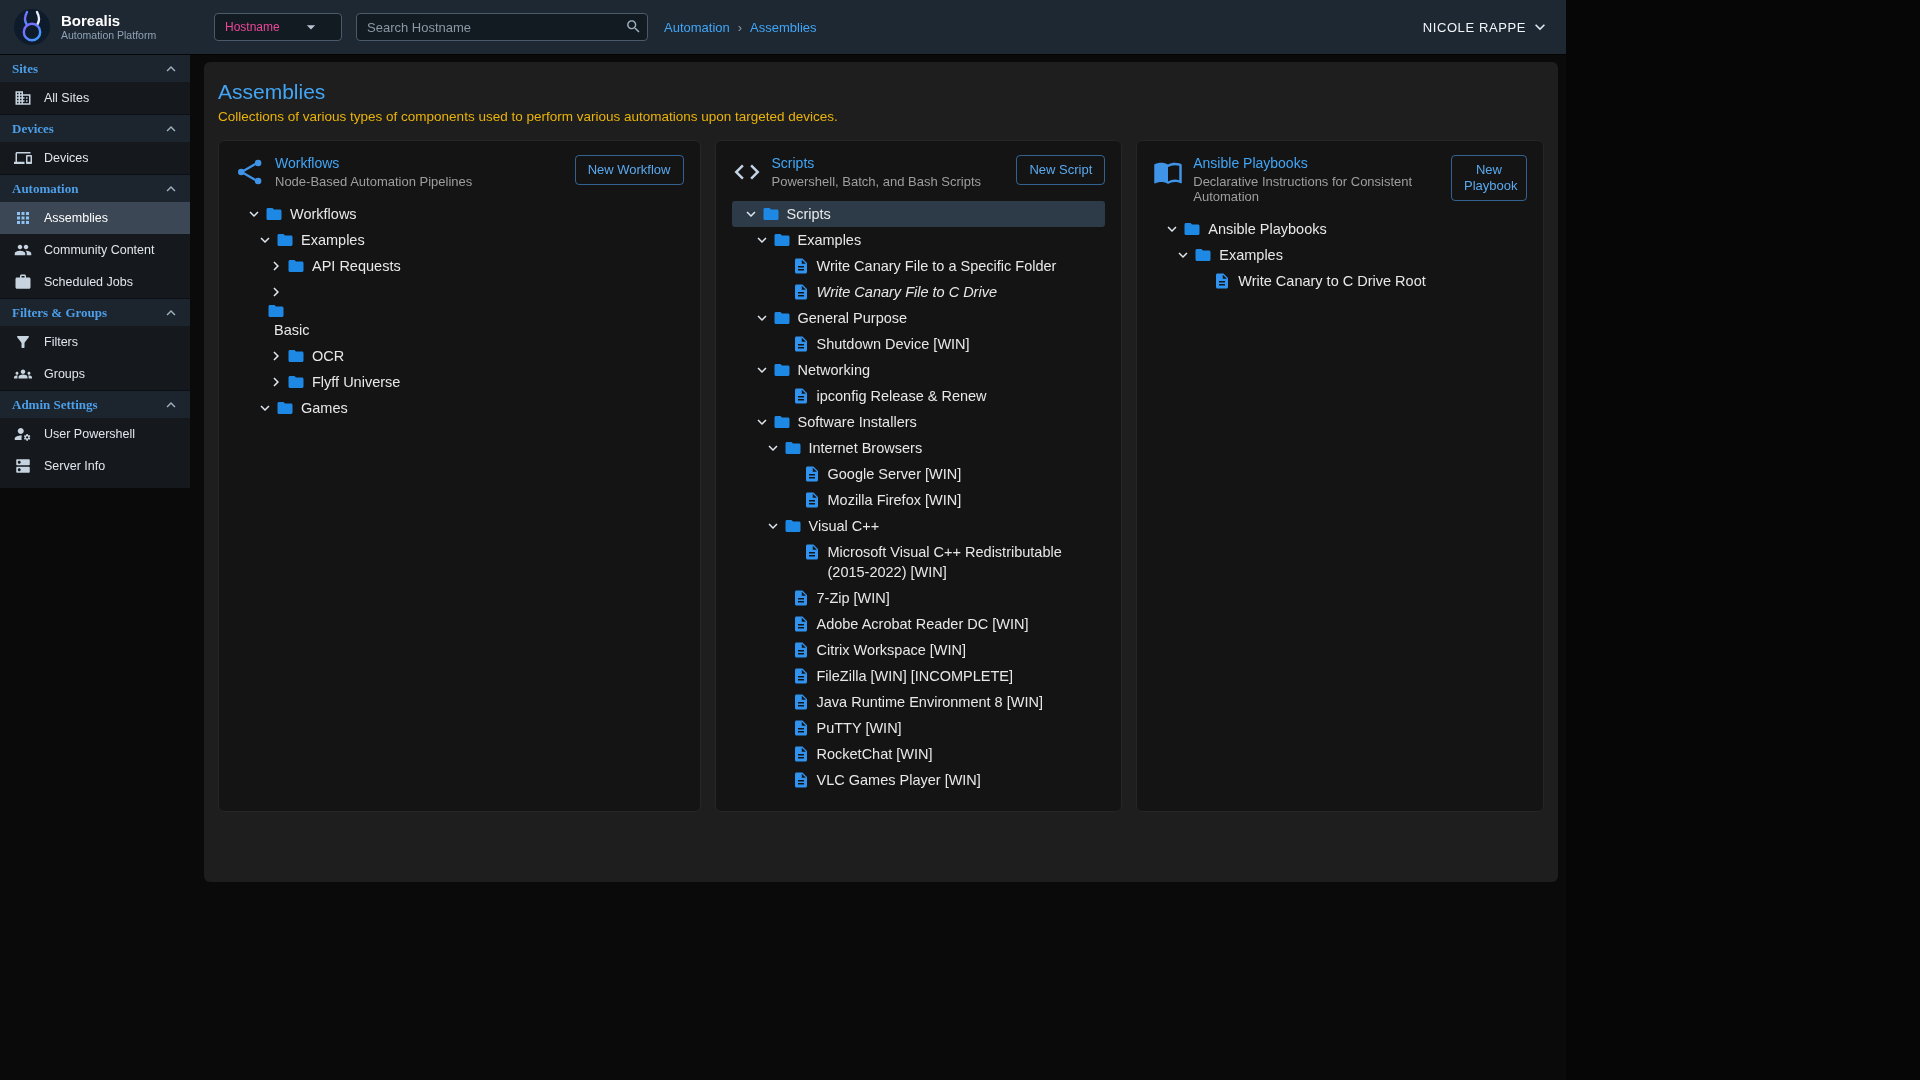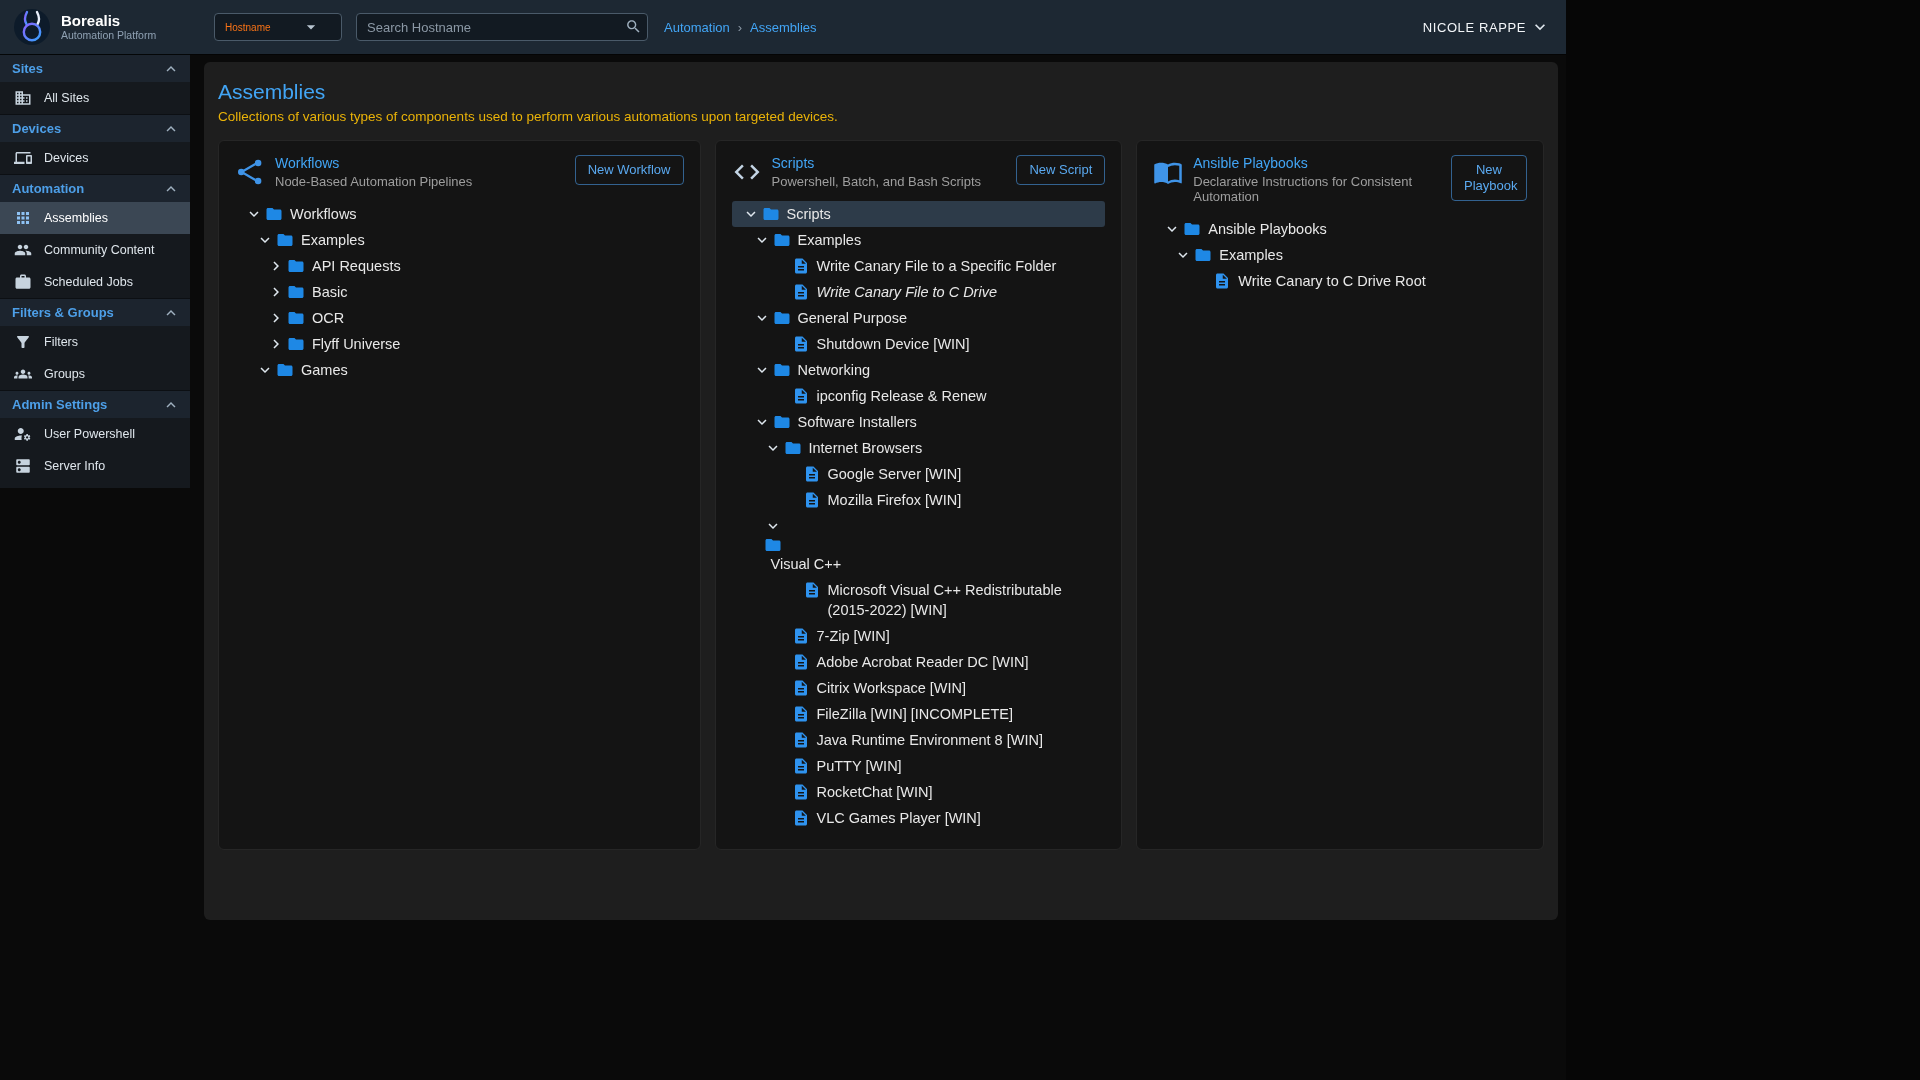--- a/index.html
+++ b/index.html
@@ -14,22 +14,22 @@
 
   
   .topbar { height:54px; background:var(--header-bg); display:flex; align-items:center;
     box-shadow:0 1px 0 rgba(0,0,0,.6); position:relative; z-index:2; }
   .brand { width:190px; display:flex; align-items:center; gap:9px; padding-left:12px; flex:0 0 auto; cursor:pointer; }
   .logo { width:40px; height:40px; flex:0 0 auto; }
   .brand-name { font-size:15px; font-weight:bold; color:#ffffff; line-height:17px; }
   .brand-tagline { font-size:10.5px; color:#8fa1b3; line-height:13px; }
   .topbar-main { flex:1; display:flex; align-items:center; padding:0 16px 0 24px; }
   .hostname-select { width:128px; height:28px; border:1px solid #4a5a69; border-radius:4px;
-    background:#121a22; display:flex; align-items:center; padding:0 20px 0 10px; font-size:10px;
-    color:#f97316; cursor:pointer; justify-content:space-between; }
+    background:#121a22; display:flex; align-items:center; padding:0 20px 0 10px; font-size:12px;
+    color:#ec4899; cursor:pointer; justify-content:space-between; }
   .sel-arrow svg { width:20px; height:20px; color:#b9c6d2; display:block; }
   .searchbox { position:relative; margin-left:14px; }
   .searchbox input { width:292px; height:28px; background:#121a22; border:1px solid #4a5a69;
     border-radius:4px; color:#dfe7ee; font-size:13px; padding:0 30px 0 10px;
     font-family:"Liberation Sans", sans-serif; }
   .searchbox input::placeholder { color:#8b98a5; }
   .search-ic { position:absolute; right:6px; top:5px; }
   .search-ic svg { width:17px; height:17px; color:#9fb0bf; display:block; }
   .breadcrumb { margin-left:16px; display:flex; align-items:center; gap:8px; font-size:13px; }
   .breadcrumb a { color:var(--accent); text-decoration:none; cursor:pointer; }
@@ -38,21 +38,21 @@
   .user-menu { display:flex; align-items:center; gap:4px; cursor:pointer; }
   .user-menu span[data-name="user-name"] { font-size:13px; letter-spacing:.6px; color:#f2f5f8; }
   .user-caret svg { width:20px; height:20px; color:#dfe7ee; display:block; }
 
   
   .app-body { display:flex; align-items:flex-start; }
   .sidebar { width:190px; flex:0 0 auto; background:var(--sidebar-bg); padding-bottom:6px; }
   .sidebar-section-header { height:28px; background:var(--sidebar-head-bg); display:flex;
     align-items:center; justify-content:space-between; padding:0 10px 0 12px; cursor:pointer;
     border-top:1px solid #0c0f13; }
-  .sidebar-section-header .sec-label { color:#4d9fe8; font-size:13px; font-weight:bold; }
+  .sidebar-section-header .sec-label { color:#4d9fe8; font-size:13px; font-weight:bold;font-family:Liberation Serif, serif; }
   .sidebar-section-header svg { width:18px; height:18px; color:#9fb0bf; }
   .sidebar-item { height:32px; display:flex; align-items:center; gap:12px; padding-left:14px;
     cursor:pointer; }
   .sidebar-item svg { width:18px; height:18px; color:#c7d3de; flex:0 0 auto; }
   .sidebar-item .item-label { font-size:12.5px; color:#dfe6ec; }
   .sidebar-item.selected { background:#3b4754; }
   .sidebar-item.selected svg { color:#8ec2f3; }
   .sidebar-item.selected .item-label { color:#ffffff; }
 
   .main { flex:1; }
@@ -296,21 +296,21 @@
                       <path fill="currentColor" d="M10 6 8.59 7.41 13.17 12l-4.58 4.59L10 18l6-6z"></path>
                     </svg>
                   </span>
                   <span class="tree-folder-icon">
                     <svg viewBox="0 0 24 24" data-name="folder-icon">
                       <path fill="currentColor" d="M10 4H4c-1.1 0-1.99.9-1.99 2L2 18c0 1.1.9 2 2 2h16c1.1 0 2-.9 2-2V8c0-1.1-.9-2-2-2h-8l-2-2z"></path>
                     </svg>
                   </span>
                   <span class="tree-label" data-name="tree-label">API Requests</span>
                 </div>
-                <div class="tree-row" data-name="tree-folder-basic" style="padding-left: 32px;">
+                <div class="tree-row" data-name="tree-folder-basic" style="padding-left: 32px; flex-direction: column;">
                   <span class="tree-chevron">
                     <svg viewBox="0 0 24 24" data-name="chevron-right-icon">
                       <path fill="currentColor" d="M10 6 8.59 7.41 13.17 12l-4.58 4.59L10 18l6-6z"></path>
                     </svg>
                   </span>
                   <span class="tree-folder-icon">
                     <svg viewBox="0 0 24 24" data-name="folder-icon">
                       <path fill="currentColor" d="M10 4H4c-1.1 0-1.99.9-1.99 2L2 18c0 1.1.9 2 2 2h16c1.1 0 2-.9 2-2V8c0-1.1-.9-2-2-2h-8l-2-2z"></path>
                     </svg>
                   </span>
@@ -497,21 +497,21 @@
                 </div>
                 <div class="tree-row" data-name="tree-file-mozilla-firefox-win" style="padding-left: 43px;">
                   <span class="tree-spacer" data-name="tree-indent-spacer"></span>
                   <span class="tree-file-icon">
                     <svg viewBox="0 0 24 24" data-name="file-icon">
                       <path fill="currentColor" d="M14 2H6c-1.1 0-1.99.9-1.99 2L4 20c0 1.1.89 2 1.99 2H18c1.1 0 2-.9 2-2V8l-6-6zm2 16H8v-2h8v2zm0-4H8v-2h8v2zm-3-5V3.5L18.5 9H13z"></path>
                     </svg>
                   </span>
                   <span class="tree-label" data-name="tree-label">Mozilla Firefox [WIN]</span>
                 </div>
-                <div class="tree-row" data-name="tree-folder-visual-c" style="padding-left: 32px; flex-direction: column;">
+                <div class="tree-row" data-name="tree-folder-visual-c" style="padding-left: 32px;">
                   <span class="tree-chevron">
                     <svg viewBox="0 0 24 24" data-name="chevron-down-icon">
                       <path fill="currentColor" d="M16.59 8.59 12 13.17 7.41 8.59 6 10l6 6 6-6z"></path>
                     </svg>
                   </span>
                   <span class="tree-folder-icon">
                     <svg viewBox="0 0 24 24" data-name="folder-icon">
                       <path fill="currentColor" d="M10 4H4c-1.1 0-1.99.9-1.99 2L2 18c0 1.1.9 2 2 2h16c1.1 0 2-.9 2-2V8c0-1.1-.9-2-2-2h-8l-2-2z"></path>
                     </svg>
                   </span>

